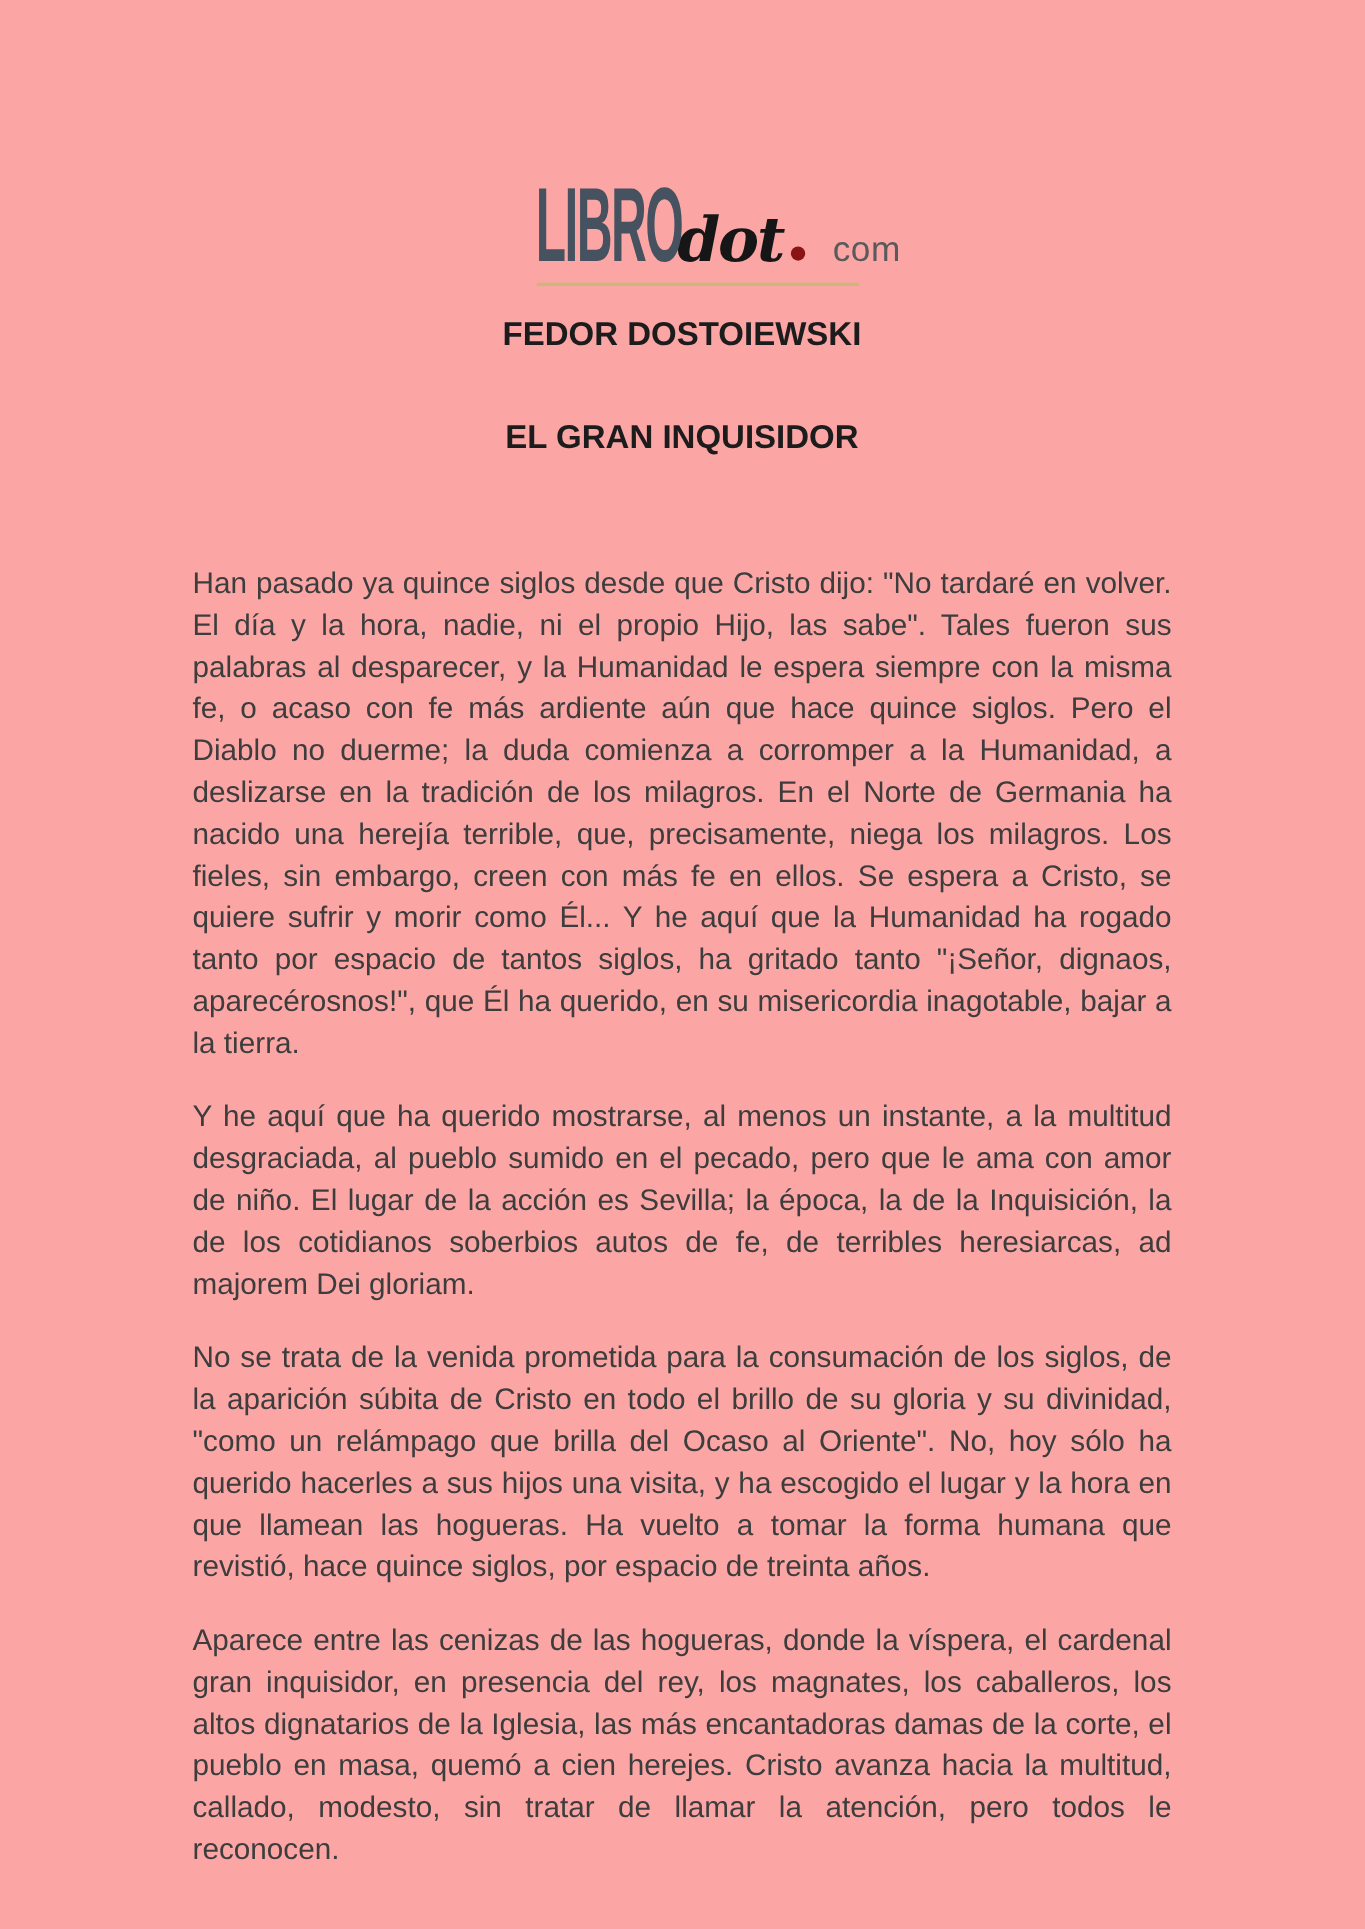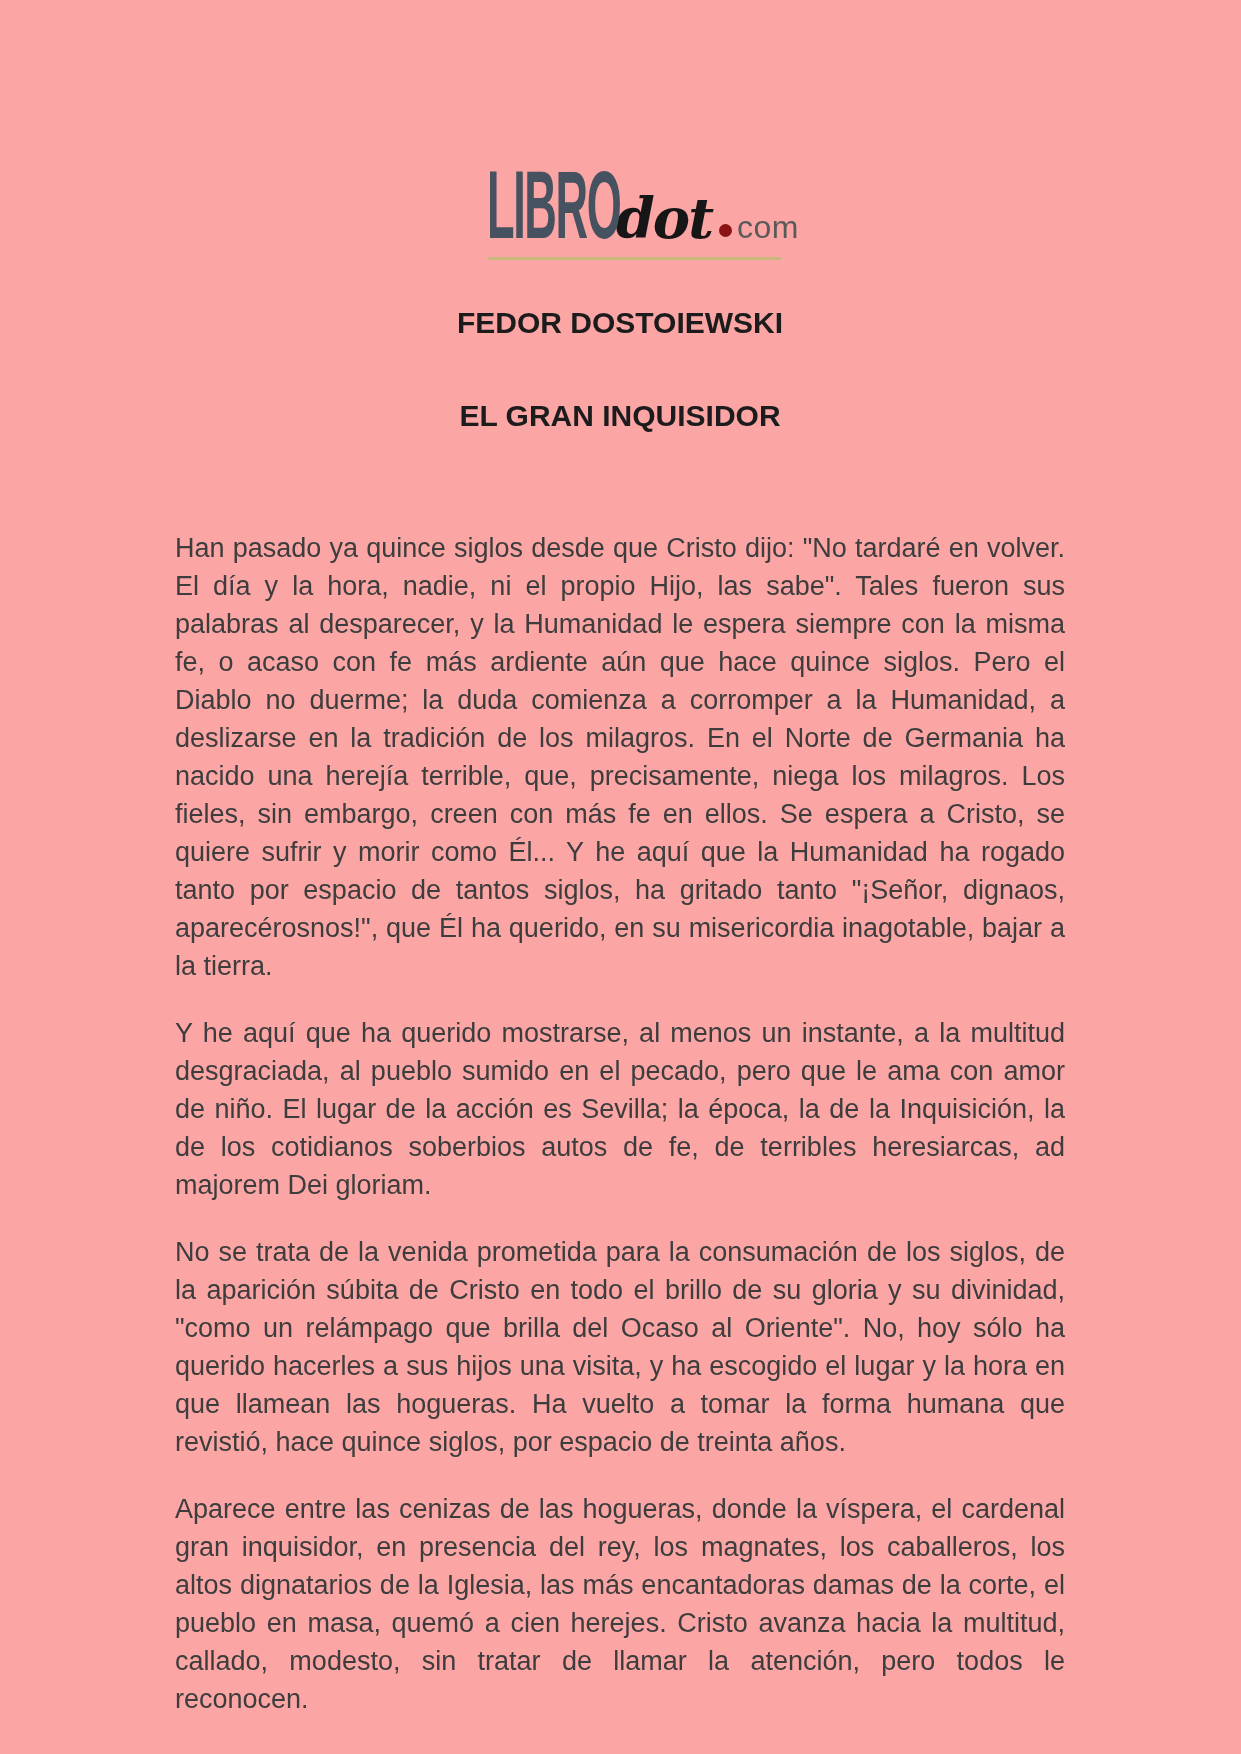--- a/index.html
+++ b/index.html
@@ -72,21 +72,21 @@
   }
   h1.author-heading, h2.title-heading {
     margin: 0;
     text-align: center;
     font-size: 30px;
     line-height: 36px;
     font-weight: bold;
     color: #1c1c1c;
     letter-spacing: 0px;
   }
-  h1.author-heading { margin-top: 40px; }
+  h1.author-heading { margin-top: 22px; }
   h2.title-heading  { margin-top: 57px; }
 
   main.body-text { margin-top: 95px; }
   main.body-text p {
     margin: 0 0 29px 0;
     font-size: 27px;
     line-height: 38px;
     color: #3d3d3d;
     text-align: justify;
   }
@@ -94,21 +94,21 @@
 </head>
 <body>
 
 <div class="page">
 
   <header class="logo-block">
     <div class="logo-line">
       <span class="logo-libro" style="color: rgb(70, 82, 95);">LIBRO</span>
       <span class="logo-script" style="color: rgb(22, 22, 22);">dot</span>
       <span class="logo-red-dot" style="background-color: rgb(138, 20, 19);"></span>
-      <span class="logo-tld" style="color: rgb(90, 90, 90);">com</span>
+      <span class="logo-tld" style="color: rgb(90, 90, 90); margin-left: 20px;">com</span>
     </div>
     <div class="logo-underline" style="background-color: rgb(201, 183, 124);"></div>
   </header>
 
   <div class="text-column">
     <h1 class="author-heading">FEDOR DOSTOIEWSKI</h1>
     <h2 class="title-heading">EL GRAN INQUISIDOR</h2>
 
     <main class="body-text">
       <p>Han pasado ya quince siglos desde que Cristo dijo: "No tardaré en volver. El día y la hora, nadie, ni el propio Hijo, las sabe". Tales fueron sus palabras al desparecer, y la Humanidad le espera siempre con la misma fe, o acaso con fe más ardiente aún que hace quince siglos. Pero el Diablo no duerme; la duda comienza a corromper a la Humanidad, a deslizarse en la tradición de los milagros. En el Norte de Germania ha nacido una herejía terrible, que, precisamente, niega los milagros. Los fieles, sin embargo, creen con más fe en ellos. Se espera a Cristo, se quiere sufrir y morir como Él... Y he aquí que la Humanidad ha rogado tanto por espacio de tantos siglos, ha gritado tanto "¡Señor, dignaos, aparecérosnos!", que Él ha querido, en su misericordia inagotable, bajar a la tierra.</p>

